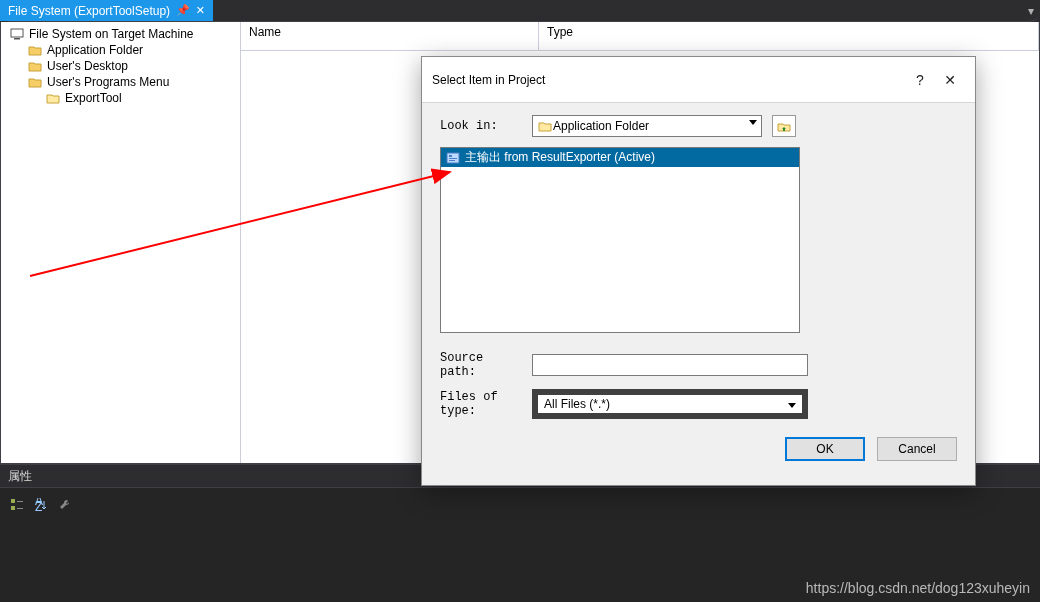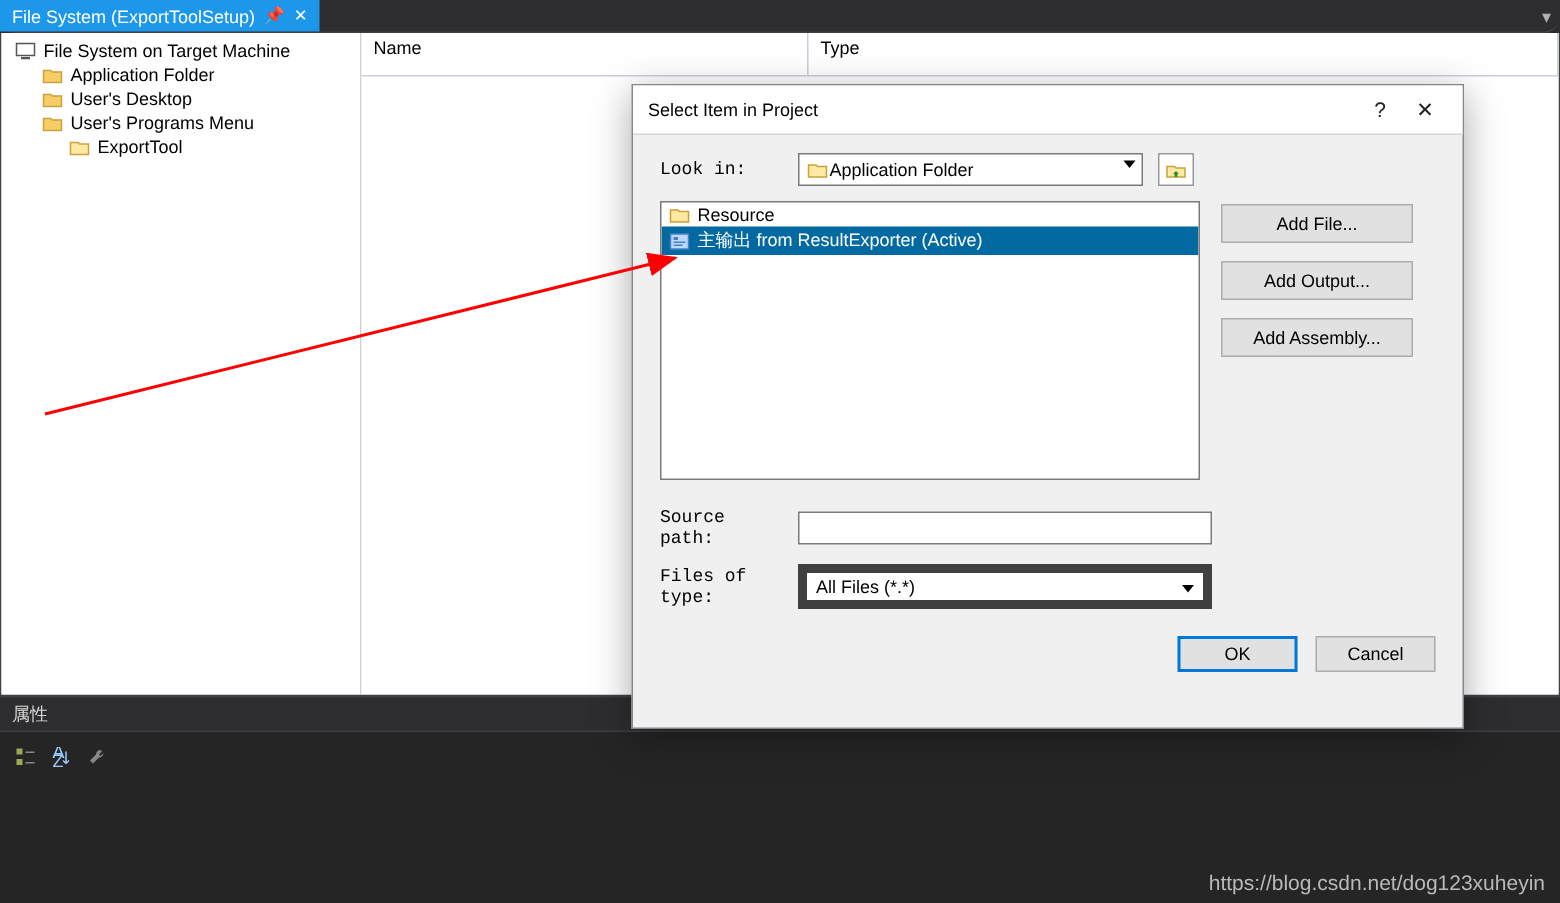--- a/index.html
+++ b/index.html
@@ -28,21 +28,21 @@
 
   .props-strip { height:24px; background:#2d2d30; color:#d7d7d7; display:flex; align-items:center; padding:0 8px; border-top:1px solid #3f3f46; border-bottom:1px solid #3f3f46; }
 
   .bottom { background:#252526; height:calc(602px - 464px - 24px); position:relative; }
   .toolbar { display:flex; gap:6px; padding:8px; }
   .tool-ico { width:18px; height:18px; display:flex; align-items:center; justify-content:center; color:#b0b0b0; }
   .watermark { position:absolute; right:10px; bottom:6px; color:#b9b9b9; font-size:14px; }
 
   
   .dlg { position:absolute; left:421px; top:56px; width:555px; height:430px; background:#f0f0f0; border:1px solid #888; box-shadow:0 6px 24px rgba(0,0,0,.35); display:flex; flex-direction:column; }
-  .dlg-title { height:33px; background:#fff; border-bottom:1px solid #d5d5d5; display:flex; align-items:center; padding:0 10px; }
+  .dlg-title { height:46px; background:#fff; border-bottom:1px solid #d5d5d5; display:flex; align-items:center; padding:0 10px; }
   .dlg-title .t { flex:1; font-size:12px; }
   .dlg-title .help, .dlg-title .close { width:30px; text-align:center; font-size:14px; color:#222; }
   .dlg-body { flex:1; padding:12px 18px 14px 18px; display:flex; flex-direction:column; gap:10px; }
 
   .row { display:flex; align-items:center; gap:10px; }
   .lbl { width:82px;font-family:Liberation Mono, monospace; }
   .combo { flex:1; height:22px; border:1px solid #7a7a7a; background:#fff; display:flex; align-items:center; padding:0 4px; position:relative; }
   .combo .caret { position:absolute; right:4px; top:4px; border-left:4px solid transparent; border-right:4px solid transparent; border-top:5px solid #000; }
   .upbtn { width:24px; height:22px; border:1px solid #999; background:#fff; display:flex; align-items:center; justify-content:center; }
 
@@ -189,45 +189,32 @@
       <div class="upbtn">
         <svg width="14" height="12" viewBox="0 0 14 12">
             <path d="M1 4h5l1 1h6v6H1z" fill="#ffe9a3" stroke="#c8a23a"></path>
             <path d="M7 7l-2 2h1v2h2v-2h1z" fill="#2a8b2a"></path>
           </svg>
       </div>
     </div>
 
     <div class="mid">
       <div class="filelist">
-        <div class="fitem">
-          <span class="tree-ico">
-            <svg width="14" height="12" viewBox="0 0 14 12">
-                <path d="M1 3h5l1 1h6v7H1z" fill="#ffe9a3" stroke="#c8a23a"></path>
-              </svg>
-          </span>
-          <span>Resource</span>
-        </div>
         <div class="fitem sel">
           <span class="tree-ico">
             <svg width="14" height="12" viewBox="0 0 14 12">
                 <rect x="1" y="1" width="12" height="10" fill="#bcd9ff" stroke="#4a7ec7"></rect>
                 <rect x="3" y="3" width="3" height="2" fill="#4a7ec7"></rect>
                 <rect x="3" y="6" width="8" height="1" fill="#4a7ec7"></rect>
                 <rect x="3" y="8" width="6" height="1" fill="#4a7ec7"></rect>
               </svg>
           </span>
           <span>主输出 from ResultExporter (Active)</span>
         </div>
       </div>
-      <div class="sidebtns">
-        <div class="btn">Add File...</div>
-        <div class="btn">Add Output...</div>
-        <div class="btn">Add Assembly...</div>
-      </div>
     </div>
 
     <div class="row" style="margin-top:8px">
       <span class="lbl">Source path:</span>
       <input class="txt" style="max-width: 276px;" readonly="" value="">
     </div>
 
     <div class="row">
       <span class="lbl">Files of type:</span>
       <div class="combo2" style="max-width:276px">

